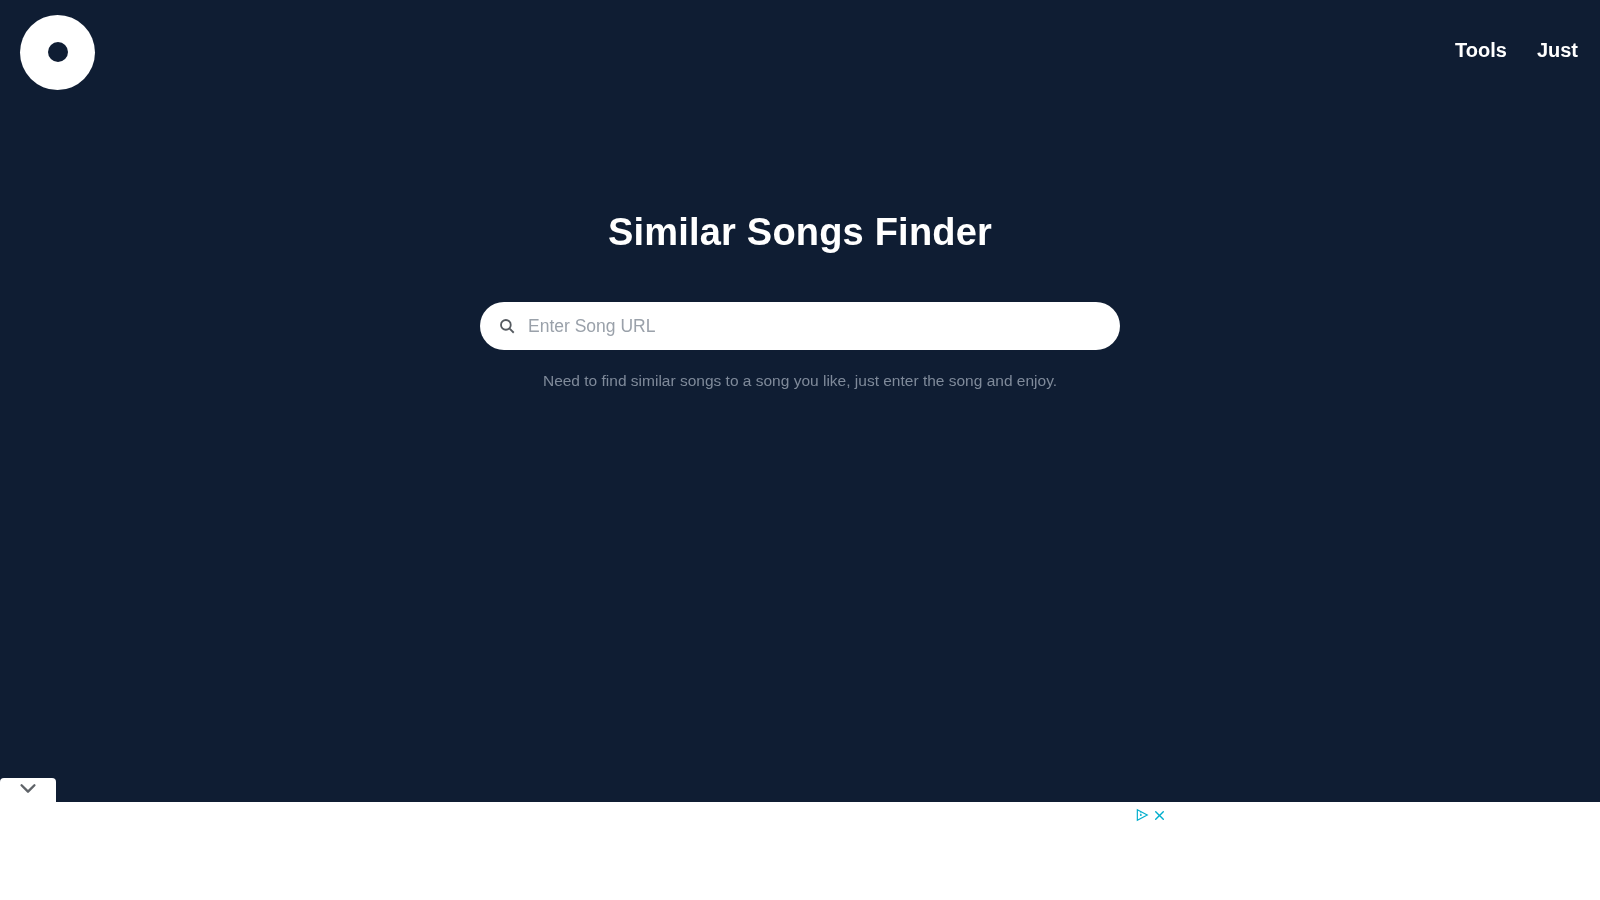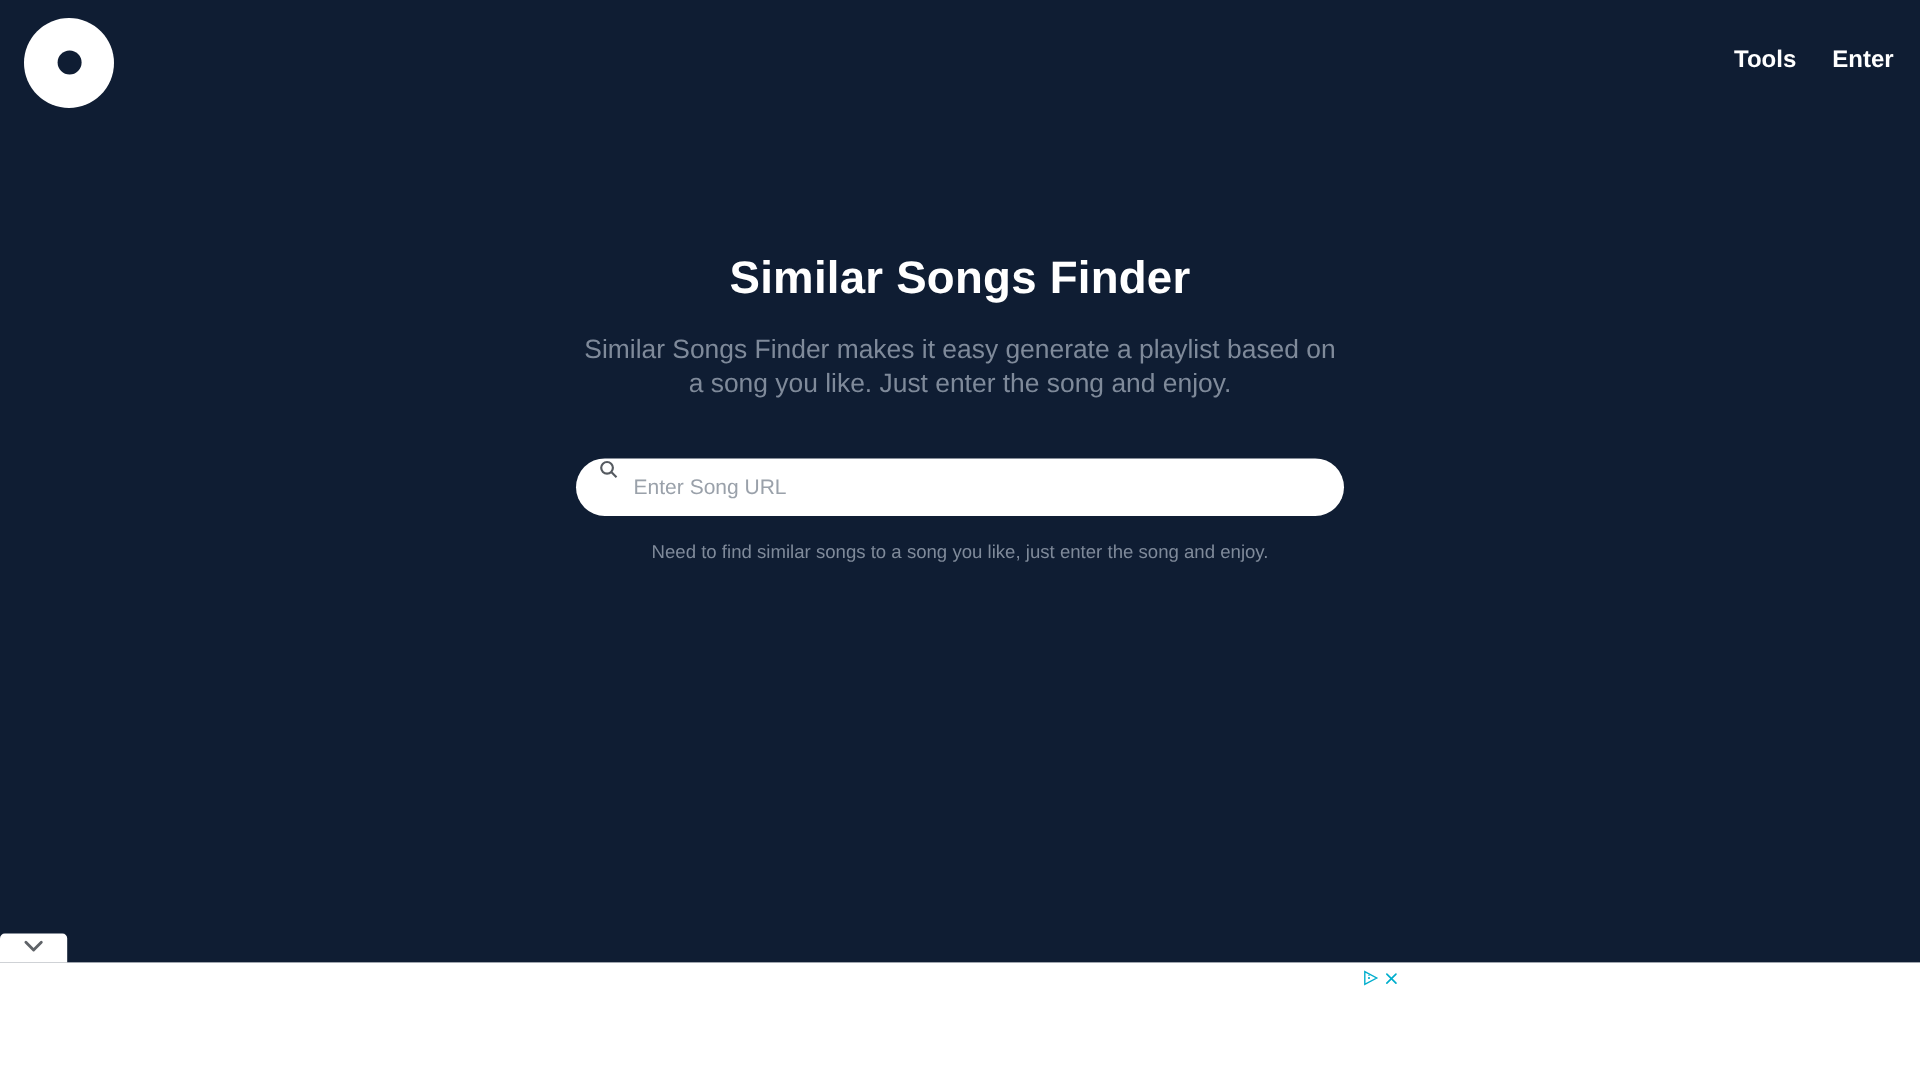--- a/index.html
+++ b/index.html
@@ -65,20 +65,21 @@
     color: #7f8a9a;
     padding: 0 4px;
   }
 
   .search-box {
     margin-top: 48px;
     background: #ffffff;
     border-radius: 26px;
     height: 48px;
     display: flex;
+    align-items: center;
     padding: 0 18px;
   }
   .search-icon {
     width: 18px; height: 18px;
     flex: 0 0 auto;
     color: #555a60;
   }
   .search-input {
     flex: 1;
     border: none;
@@ -131,27 +132,26 @@
 </style>
 </head>
 <body>
 
 <div class="header">
   <div class="logo">
     <div class="logo-dot"></div>
   </div>
   <div class="nav">
     <a>Tools</a>
-    <a>Enter</a>
+    <a>Just</a>
   </div>
 </div>
 
 <div class="main">
   <h1 class="title">Similar Songs Finder</h1>
-  <p class="subtitle">Similar Songs Finder makes it easy generate a playlist based on a song you like. Just enter the song and enjoy.</p>
 
   <div class="search-box">
     <span class="search-icon">
       <svg viewBox="0 0 24 24" width="18" height="18" fill="none" stroke="currentColor" stroke-width="2.4">
         <circle cx="10.5" cy="10.5" r="6.5"></circle>
         <line x1="15.5" y1="15.5" x2="21" y2="21"></line>
       </svg>
     </span>
     <input class="search-input" type="text" placeholder="Enter Song URL" style="">
   </div>

